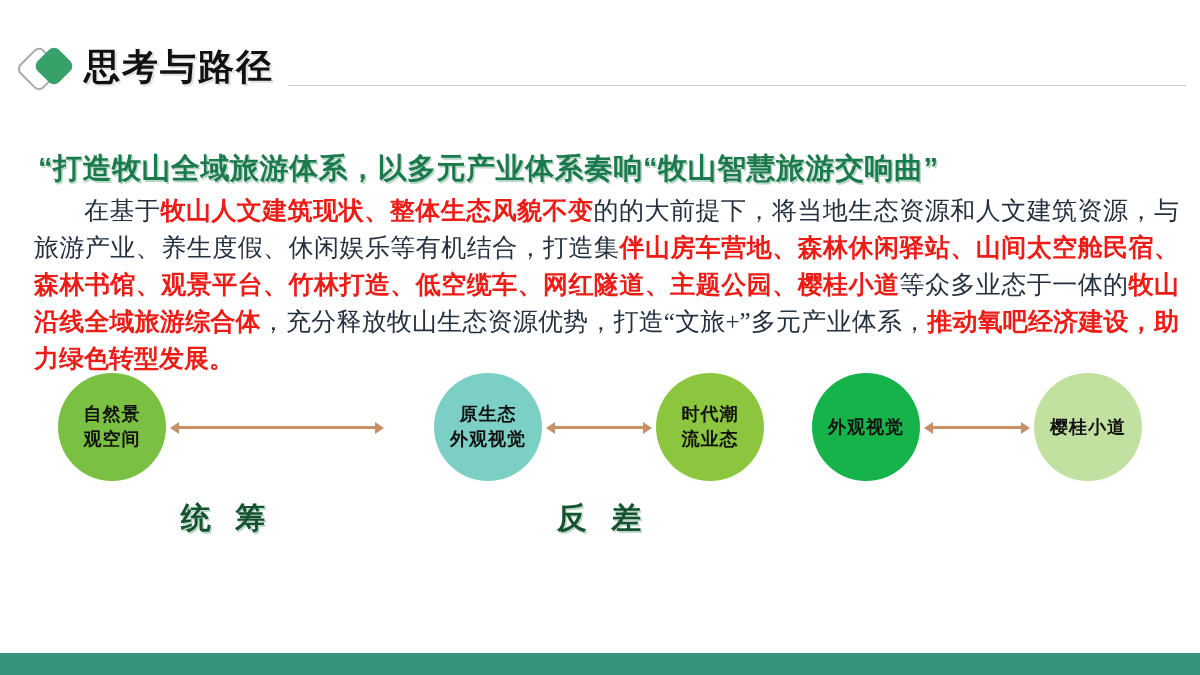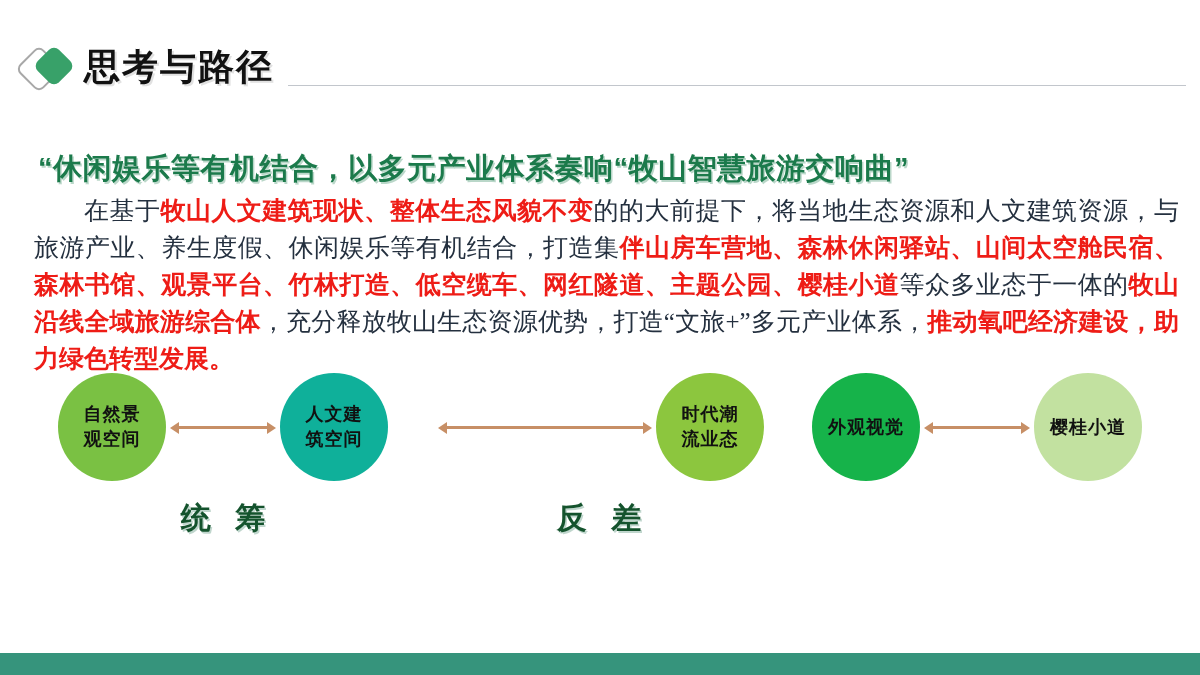--- a/index.html
+++ b/index.html
@@ -186,40 +186,40 @@
 
 <div class="header">
   <div class="logo-mark">
     <div class="dia dia-outline" style="border-color: rgb(168, 168, 168);"></div>
     <div class="dia dia-fill" style="background: rgb(56, 161, 105);"></div>
   </div>
   <div class="header-title">思考与路径</div>
   <div class="header-rule"></div>
 </div>
 
-<div class="main-heading">“休闲娱乐等有机结合，以多元产业体系奏响“牧山智慧旅游交响曲”</div>
+<div class="main-heading">“打造牧山全域旅游体系，以多元产业体系奏响“牧山智慧旅游交响曲”</div>
 
 <div class="body-text" style="color: rgb(36, 48, 63);"><span>在基于</span><span class="hl" style="color: rgb(238, 28, 22);">牧山人文建筑现状、整体生态风貌不变</span><span>的的大前提下，将当地生态资源和人文建筑资源，与旅游产业、养生度假、休闲娱乐等有机结合，打造集</span><span class="hl" style="color: rgb(238, 28, 22);">伴山房车营地、森林休闲驿站、山间太空舱民宿、森林书馆、观景平台、竹林打造、低空缆车、网红隧道、主题公园、樱桂小道</span><span>等众多业态于一体的</span><span class="hl" style="color: rgb(238, 28, 22);">牧山沿线全域旅游综合体</span><span>，充分释放牧山生态资源优势，打造“文旅+”多元产业体系，</span><span class="hl" style="color: rgb(238, 28, 22);">推动氧吧经济建设，助力绿色转型发展。</span></div>
 
 <div class="diagrams">
   <div class="group group-1">
     <div class="pair">
       <div class="circle" style="background: rgb(122, 193, 67);">自然景<br>观空间</div>
       <div class="arrow">
         <div class="head head-left" style="border-right-color: rgb(199, 143, 102);"></div>
         <div class="shaft" style="background: rgb(199, 143, 102);"></div>
         <div class="head head-right" style="border-left-color: rgb(199, 143, 102);"></div>
       </div>
-      <div class="circle" style="background: rgb(15, 176, 154);">人文建<br>筑空间</div>
     </div>
     <div class="group-label">统 筹</div>
   </div>
 
   <div class="group group-2">
     <div class="pair">
+      <div class="circle" style="background: rgb(124, 207, 196);">原生态<br>外观视觉</div>
       <div class="arrow">
         <div class="head head-left" style="border-right-color: rgb(199, 143, 102);"></div>
         <div class="shaft" style="background: rgb(199, 143, 102);"></div>
         <div class="head head-right" style="border-left-color: rgb(199, 143, 102);"></div>
       </div>
       <div class="circle" style="background: rgb(140, 198, 62);">时代潮<br>流业态</div>
     </div>
     <div class="group-label">反 差</div>
   </div>
 

